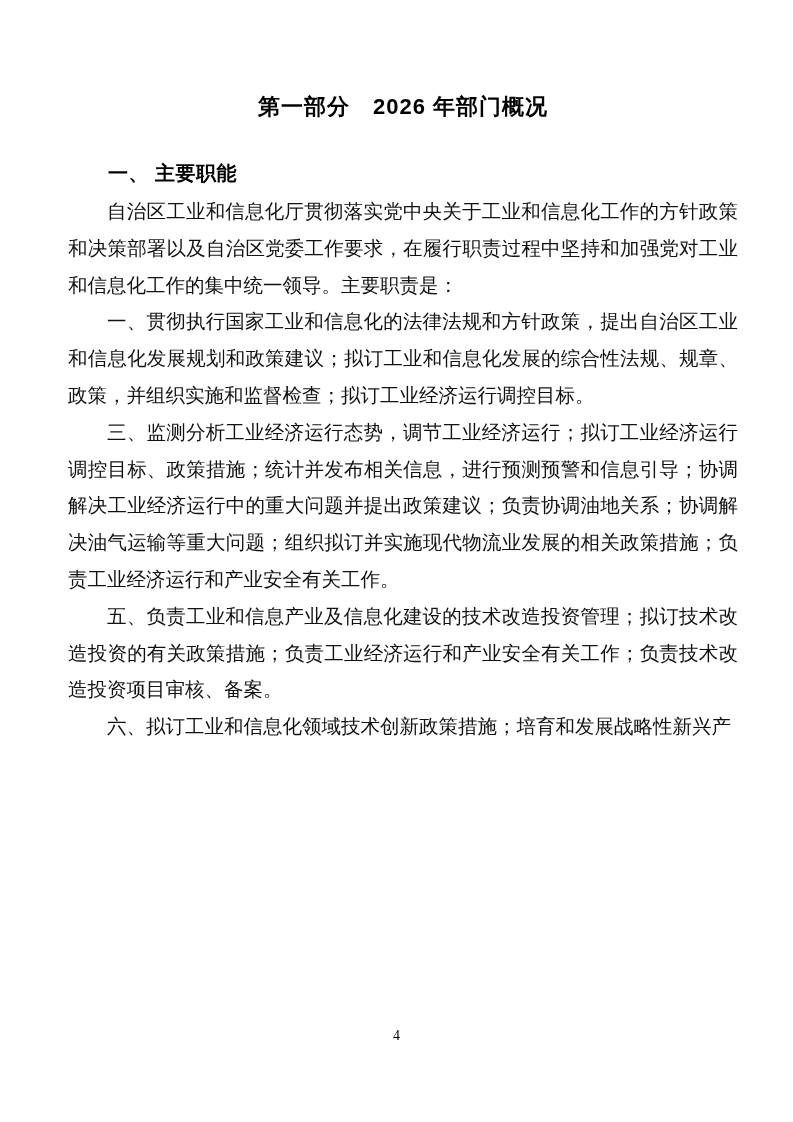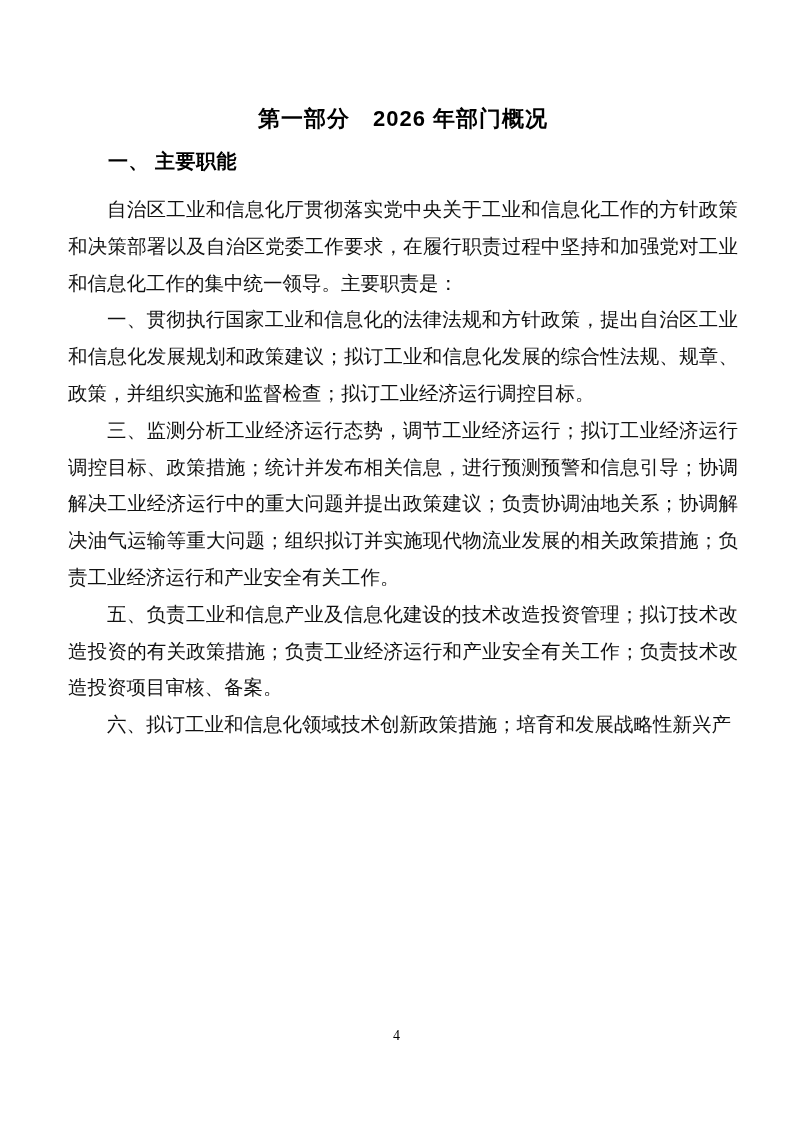--- a/index.html
+++ b/index.html
@@ -21,35 +21,35 @@
     left: 68px;
     width: 670px;
   }
   .doc-title {
     font-family: "Liberation Sans", "DejaVu Sans", sans-serif;
     font-weight: bold;
     font-size: 22px;
     line-height: 30px;
     color: #000000;
     text-align: center;
-    margin: 12px;
+    margin: 0;
     letter-spacing: 1px;
   }
   .section-heading {
     font-family: "Liberation Sans", "DejaVu Sans", sans-serif;
     font-weight: bold;
     font-size: 20px;
     line-height: 30px;
     color: #000000;
-    margin: 12px 0 0 0;
+    margin: 36px 0 0 0;
     text-indent: 2em;
     letter-spacing: 0.5px;
   }
   .body-text {
-    margin-top: 16px;
+    margin-top: 6px;
   }
   .body-para {
     font-family: "Liberation Serif", "DejaVu Serif", serif;
     font-size: 19.5px;
     line-height: 36.8px;
     color: #111111;
     text-align: justify;
     text-indent: 2em;
     margin: 0;
   }

